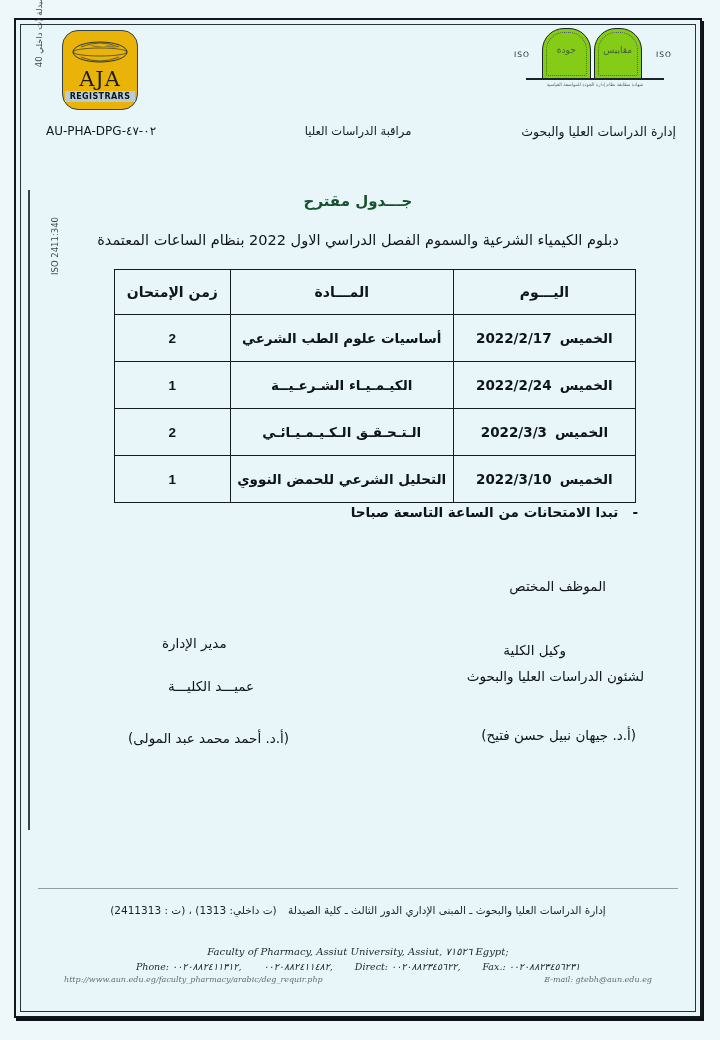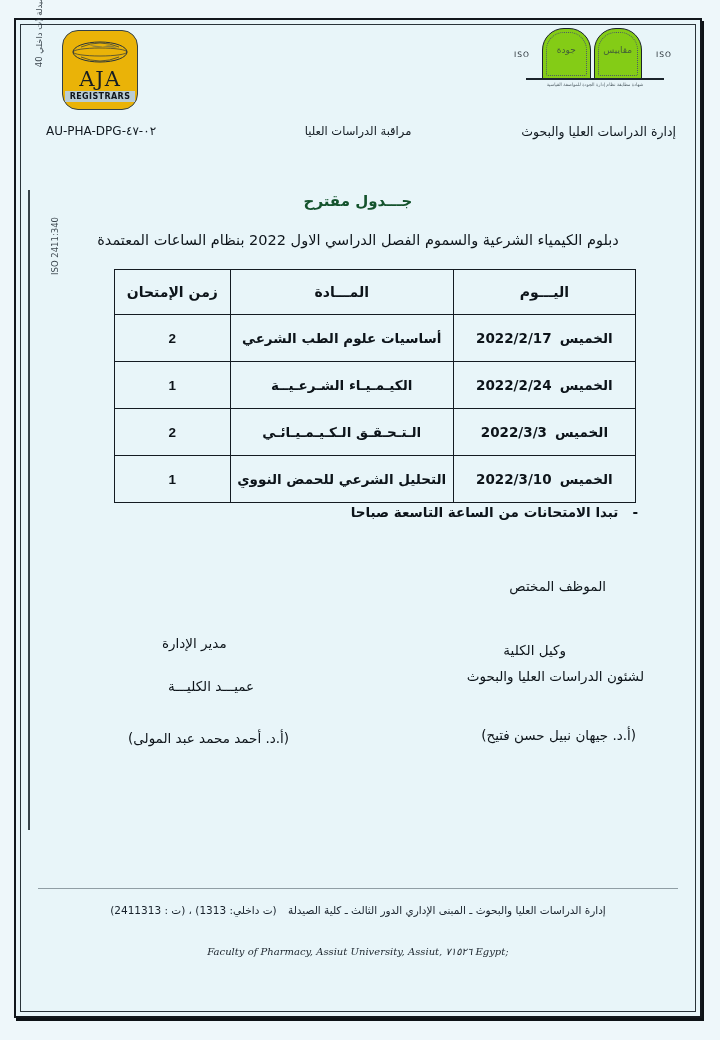--- a/index.html
+++ b/index.html
@@ -445,14 +445,33 @@
   <div class="side-text-2">ISO 2411:340</div>
 
   <div class="footer-rule"></div>
   <div class="footer-ar">
     <span class="seg">إدارة الدراسات العليا والبحوث ـ المبنى الإداري الدور الثالث ـ كلية الصيدلة</span>
     <span class="seg">(ت داخلي: 1313) ، (ت : 2411313)</span>
   </div>
 
   <div class="footer-en">
     <div>Faculty of Pharmacy, Assiut University, Assiut, ٧١٥٢٦ Egypt;</div>
+    <div class="line2">
+      <span>
+        <span>Phone:</span>
+        <span>٠٠٢٠٨٨٢٤١١٣١٢,</span>
+      </span>
+      <span>٠٠٢٠٨٨٢٤١١٤٨٢,</span>
+      <span>
+        <span>Direct:</span>
+        <span>٠٠٢٠٨٨٢٣٤٥٦٢٢,</span>
+      </span>
+      <span>
+        <span>Fax.:</span>
+        <span>٠٠٢٠٨٨٢٣٤٥٦٢٣١</span>
+      </span>
+    </div>
+    <div class="line3">
+      <span>http://www.aun.edu.eg/faculty_pharmacy/arabic/deg_requir.php</span>
+      <span>E-mail: gtebh@aun.edu.eg</span>
+    </div>
   </div>
 </div>
 
 </body></html>

